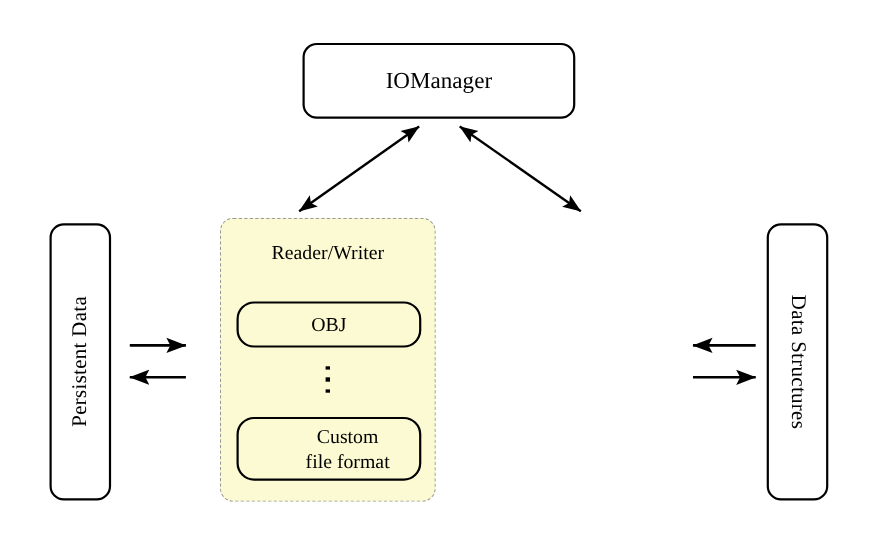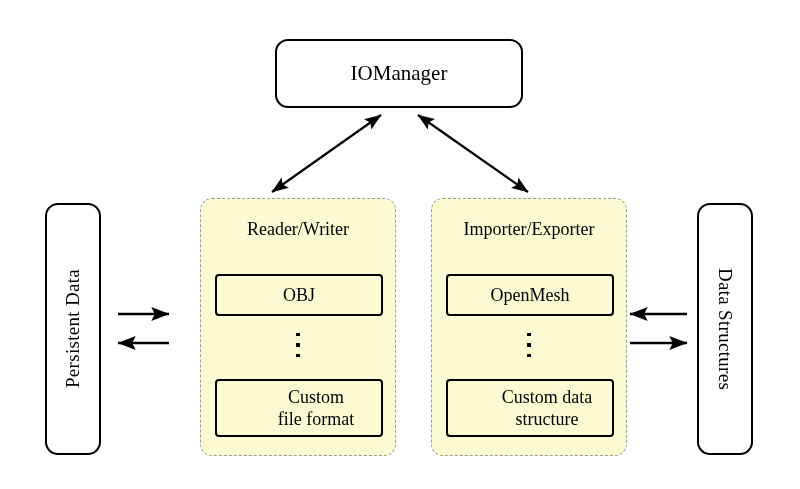--- a/index.html
+++ b/index.html
@@ -103,21 +103,21 @@
   .inner-box {
     position: absolute;
     box-sizing: border-box;
     left: 14px;
     width: 168px;
     display: flex;
     align-items: center;
     justify-content: center;
     text-align: center;
     border: 2.6px solid #000000;
-    border-radius: 4px;
+    border-radius: 16px;
     background: #fcfad2;
     font-size: 18px;
     line-height: 1.24;
   }
   .inner-box-top    { top: 75px; height: 42px; }
   .inner-box-bottom { top: 180px; height: 58px; padding-left: 34px; }
 
   .vdots {
     position: absolute;
     left: 0;
@@ -189,34 +189,14 @@
     </div>
 
     <div class="inner-box inner-box-bottom">
       <span>
         <span>Custom</span><br>
         <span>file format</span>
       </span>
     </div>
   </div>
 
-  <div class="group-panel group-right">
-    <div class="group-title">Importer/Exporter</div>
-
-    <div class="inner-box inner-box-top">
-      <span>OpenMesh</span>
-    </div>
-
-    <div class="vdots">
-      <i></i>
-        <i></i>
-        <i></i>
-    </div>
-
-    <div class="inner-box inner-box-bottom">
-      <span>
-        <span>Custom data</span><br>
-        <span>structure</span>
-      </span>
-    </div>
-  </div>
 
 </div>
 
 </body></html>

